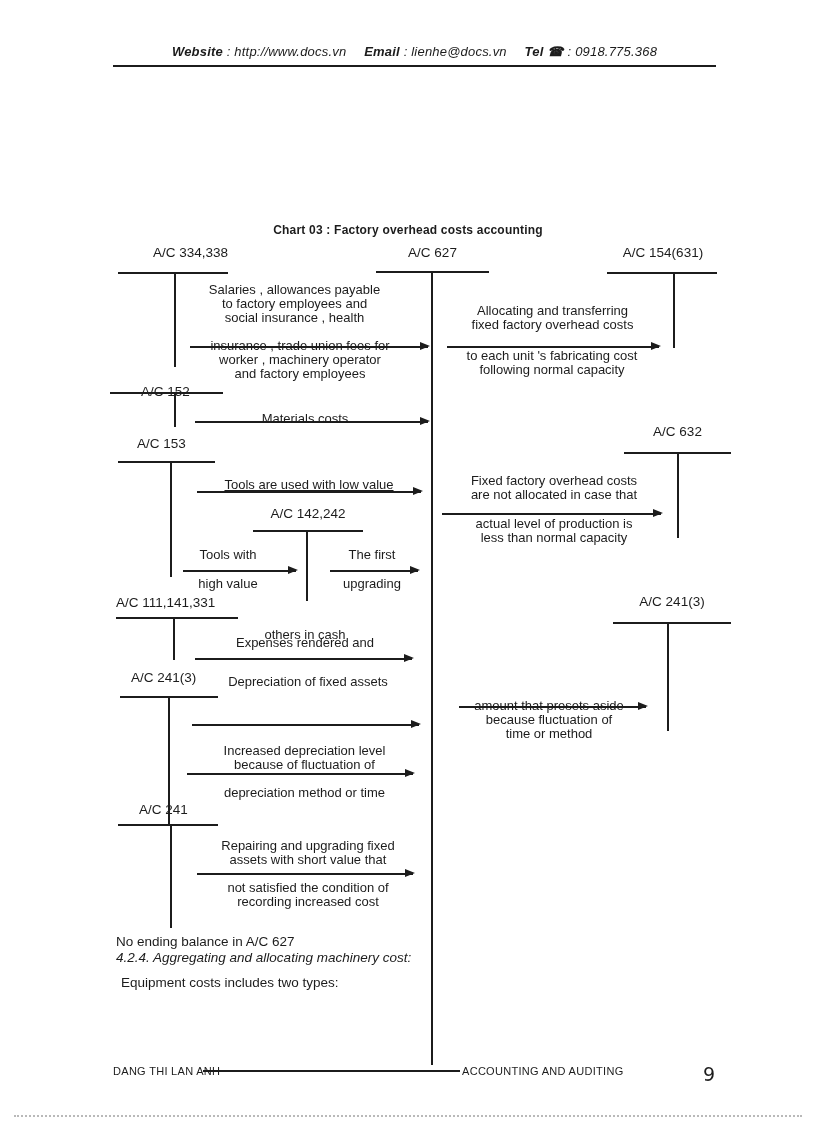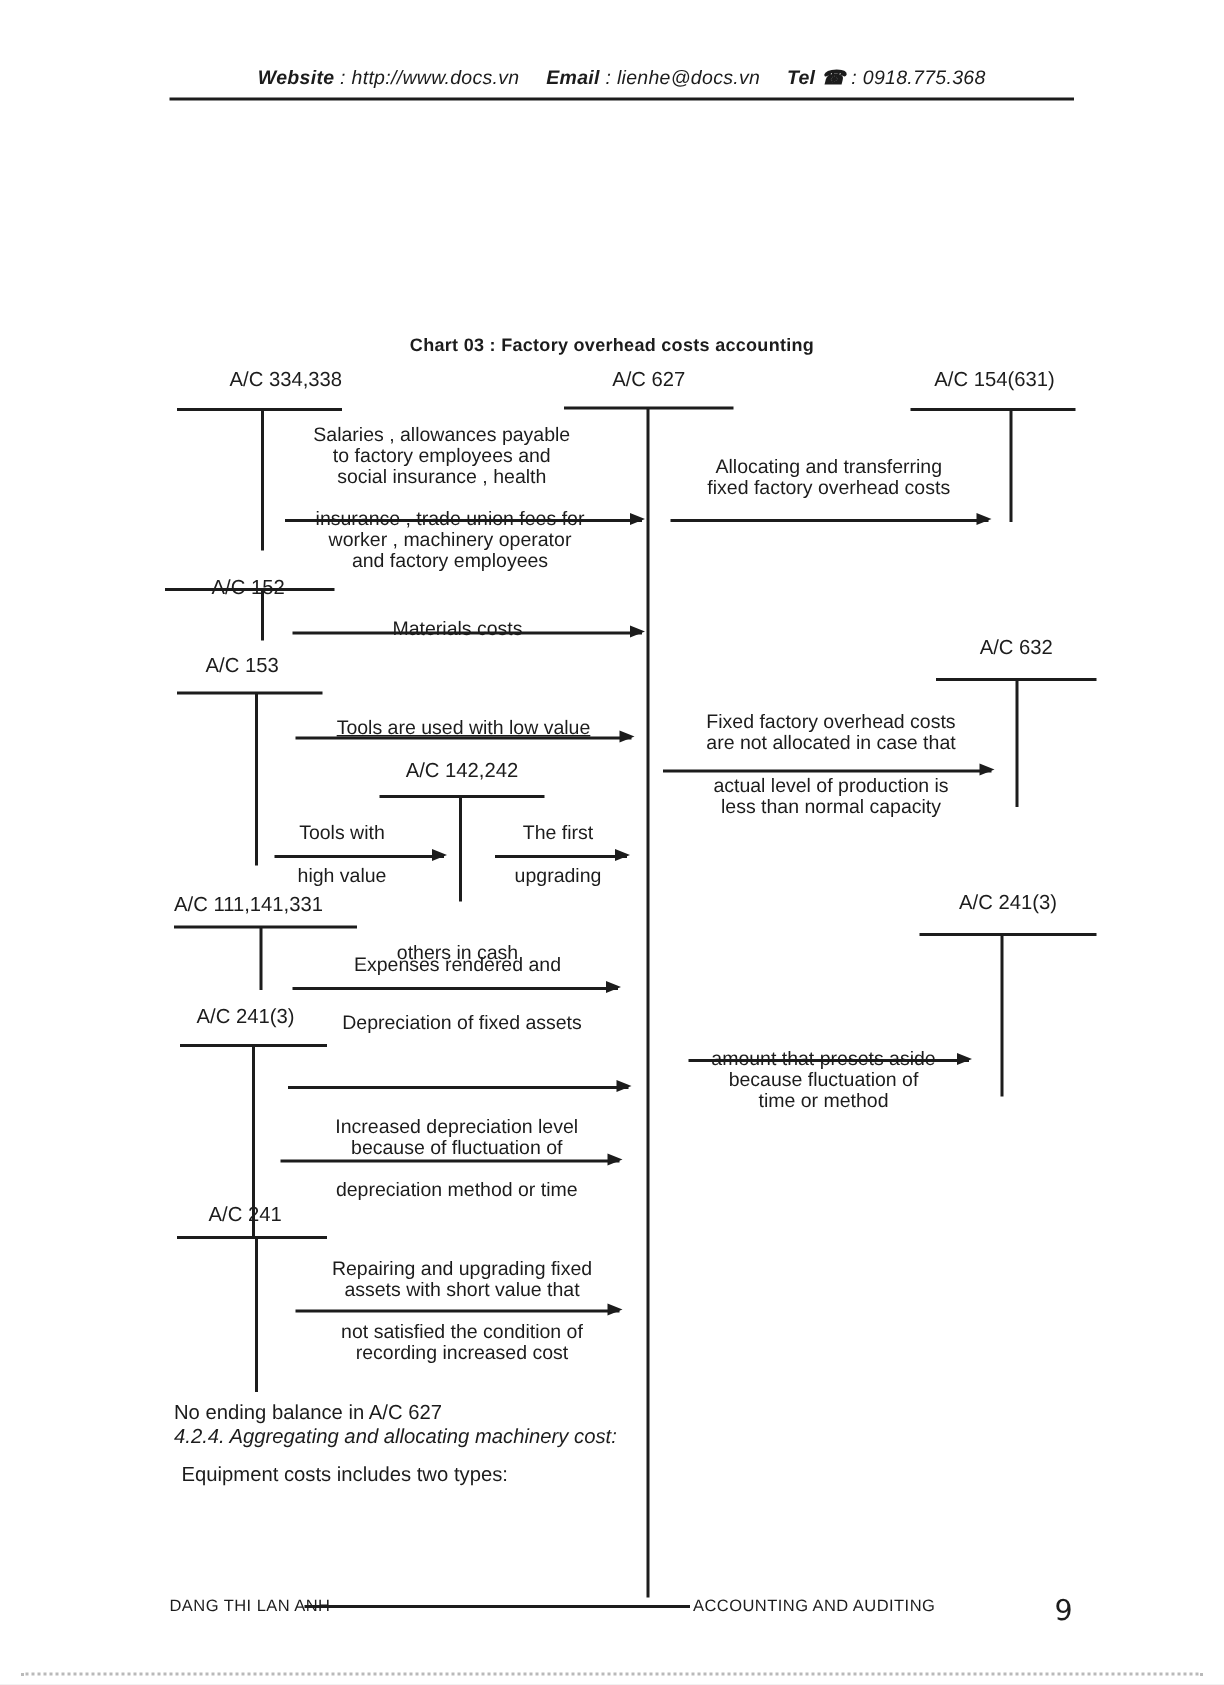--- a/index.html
+++ b/index.html
@@ -117,20 +117,22 @@
 
   <div class="ft" style="left:192px; top:283px; width:205px;">Salaries , allowances payable
 to factory employees and
 social insurance , health</div>
   <div class="ft" style="left:186px; top:339px; width:228px;">insurance , trade union fees for
 worker , machinery operator
 and factory employees</div>
 
   <div class="ft" style="left:450px; top:304px; width:205px;">Allocating and transferring
 fixed factory overhead costs</div>
+  <div class="ft" style="left:442px; top:349px; width:220px;">to each unit 's fabricating cost
+following normal capacity</div>
 
   <div class="ft" style="left:230px; top:412px; width:150px;">Materials costs</div>
   <div class="ft" style="left:197px; top:478px; width:224px;text-decoration:underline;">Tools are used with low value</div>
 
   <div class="ft" style="left:176px; top:548px; width:104px;">Tools with</div>
   <div class="ft" style="left:176px; top:577px; width:104px;">high value</div>
 
   <div class="ft" style="left:325px; top:548px; width:94px;">The first</div>
   <div class="ft" style="left:325px; top:577px; width:94px;">upgrading</div>
 

